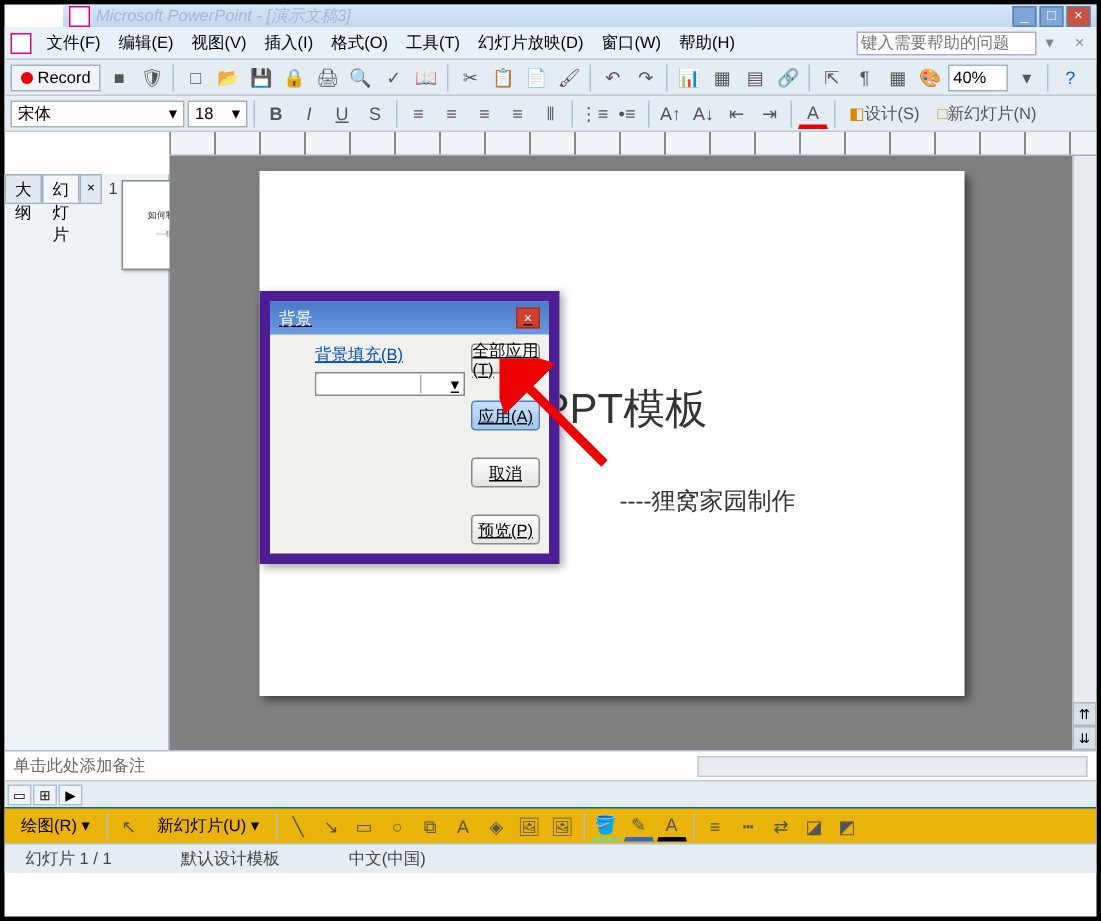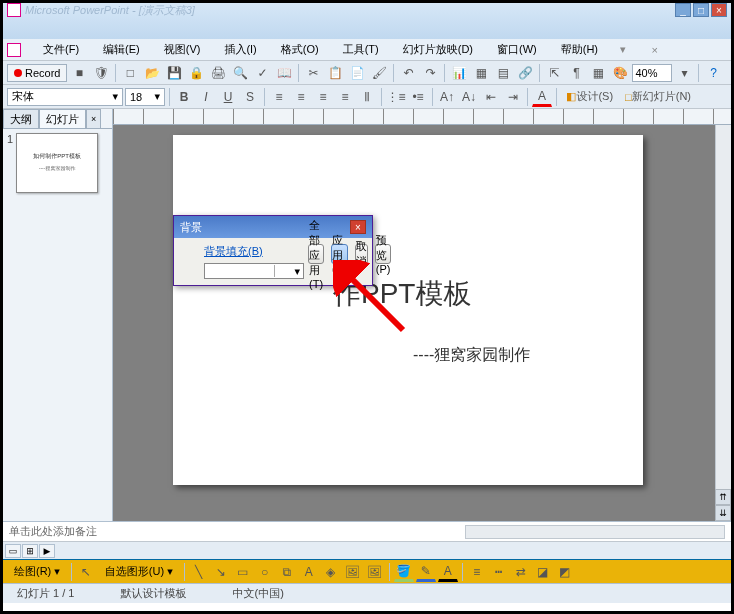--- a/index.html
+++ b/index.html
@@ -1,69 +1,69 @@
 <!DOCTYPE html>
 <html><head>
 <meta charset="utf-8">
 <style>
 * { margin:0; padding:0; box-sizing:border-box; font-family:"SimSun","宋体",sans-serif; font-size:11px; }
 body { background:#fff; width:734px; height:614px; border:3px solid #000; position:relative; overflow:hidden; }
-.titlebar { height:36px; background:linear-gradient(#d6e7f7,#c0d8ef); display:flex; align-items:flex-start; padding:0 4px; color:#999; }
+.titlebar { height:15px; background:linear-gradient(#d6e7f7,#c0d8ef); display:flex; align-items:center; padding:0 4px; color:#999;margin-left:39px; }
 .titlebar .icon { width:14px; height:14px; border:1px solid #d08; background:#fff; margin-right:4px; }
 .titlebar .title { flex:1; font-style:italic; color:#a0b8d0; }
 .titlebar .winbtns { display:flex; gap:2px; }
 .winbtn { width:16px; height:14px; background:#7aa7d8; border:1px solid #5580b0; color:#fff; font-size:10px; display:flex; align-items:center; justify-content:center; }
-.menubar { height:22px; background:#e8f0f8; display:flex; align-items:center; padding:0 4px; gap:16px; border-bottom:1px solid #c0c8d0; }
+.menubar { height:22px; background:#e8f0f8; display:flex; align-items:center; padding:0 4px; gap:4px; border-bottom:1px solid #c0c8d0; }
 .appicon { width:14px; height:14px; border:1px solid #d08; background:#fff; margin-right:2px; }
 .menu-item { padding:2px 4px; color:#000; cursor:default; }
 .help-input { margin-left:auto; width:120px; height:16px; background:#fff; border:1px solid #aac; font-size:11px; padding:0 2px; color:#99c; }
 .menubar .close-x { margin-left:4px; color:#888; padding:0 4px; }
 .toolbar { height:24px; background:#e4ecf4; display:flex; align-items:center; padding:0 4px; gap:2px; border-bottom:1px solid #c0c8d0; }
 .tbtn { width:20px; height:20px; border:1px solid transparent; display:flex; align-items:center; justify-content:center; font-size:12px; color:#555; }
 .sep { width:1px; height:18px; background:#b0c0d0; margin:0 2px; }
 .record-btn { height:18px; padding:0 6px; border:1px solid #a0b0c0; background:#f0f4f8; display:flex; align-items:center; gap:3px; }
 .rec-dot { width:8px; height:8px; background:#e00; border-radius:50%; }
 .zoom-box { width:40px; height:18px; border:1px solid #a0b0c0; background:#fff; font-size:11px; padding:0 2px; }
 .fmtbar { height:24px; background:#e4ecf4; display:flex; align-items:center; padding:0 4px; gap:2px; border-bottom:1px solid #c0c8d0; }
 .font-sel { height:18px; border:1px solid #a0b0c0; background:#fff; padding:0 4px; display:flex; align-items:center; }
 .bold { font-weight:bold; } .ital { font-style:italic; } .ul { text-decoration:underline; }
 .workspace { display:flex; height:412px; }
-.leftpane { width:110px; background:#eef3f8; border-right:1px solid #b0c0d0; display:flex; flex-direction:column; }
+.leftpane { width:110px; background:#eef3f8; border-right:1px solid #b0c0d0; display:flex; flex-direction:row;margin-top:28px; }
 .tabs { height:20px; display:flex; border-bottom:1px solid #a0b0c0; }
 .tab { padding:2px 6px; border:1px solid #a0b0c0; border-bottom:none; background:#e0e8f0; font-size:11px; }
 .tab.active { background:#f4f8fc; }
 .tab .tx { font-size:9px; }
 .thumbarea { flex:1; padding:4px; }
 .thumbrow { display:flex; align-items:flex-start; gap:3px; }
 .slidenum { font-size:11px; color:#444; }
 .thumb { width:82px; height:60px; background:#fff; border:1px solid #888; box-shadow:1px 1px 2px rgba(0,0,0,.3); padding:8px 4px; }
 .thumb-title { font-size:6px; color:#333; text-align:center; margin-top:10px; }
 .thumb-sub { font-size:5px; color:#666; text-align:center; margin-top:4px; }
 .editarea { flex:1; background:#808080; position:relative; display:flex; flex-direction:column; }
 .ruler-h { height:16px; background:#f0f4f8; border-bottom:1px solid #a0b0c0; position:relative; }
 .ruler-h::before { content:""; position:absolute; inset:0; background:repeating-linear-gradient(90deg,#888 0,#888 1px,transparent 1px,transparent 30px); }
 .slide-stage { flex:1; position:relative; overflow:hidden; }
 .slide { position:absolute; left:60px; top:10px; width:470px; height:350px; background:#fff; box-shadow:3px 3px 6px rgba(0,0,0,.5); }
 .slide-title { position:absolute; left:160px; top:140px; font-size:28px; font-family:"SimHei",sans-serif; color:#333; }
 .slide-sub { position:absolute; left:240px; top:210px; font-size:16px; color:#333; }
 .arrow-svg { position:absolute; left:220px; top:135px; pointer-events:none; }
-.dialog { position:absolute; left:60px; top:90px; width:200px; background:#f0f0ec; border:1px solid #4c1d95; box-shadow:2px 2px 6px rgba(0,0,0,.4); }
+.dialog { position:absolute; left:60px; top:90px; width:200px; background:#f0f0ec; border:7px solid #4c1d95; box-shadow:2px 2px 6px rgba(0,0,0,.4);text-decoration:underline; }
 .dlg-title { height:22px; background:linear-gradient(#4a7ac8,#6a9ae0); color:#fff; display:flex; align-items:center; padding:0 6px; font-size:12px; }
 .dlg-title .dlg-x { margin-left:auto; width:16px; height:14px; background:#d04030; color:#fff; display:flex; align-items:center; justify-content:center; font-size:10px; border:1px solid #a03020; }
 .dlg-body { padding:6px; display:flex; gap:4px;margin-left:24px; }
 .dlg-left { flex:1; }
 .dlg-link { color:#0050c0; text-decoration:underline; font-size:11px; margin-bottom:4px; display:block; }
 .preview-box { width:100px; height:78px; background:#fff; border:1px solid #888; padding:4px; font-size:9px; position:relative; }
 .pv-line1 { margin-bottom:3px; }
 .pv-shape { position:absolute; left:4px; bottom:4px; width:22px; height:14px; background:#cde; border:1px solid #8ac; clip-path:polygon(0 0,80% 0,100% 50%,80% 100%,0 100%); }
 .pv-chart { position:absolute; left:30px; bottom:4px; display:flex; align-items:flex-end; gap:1px; height:24px; }
 .pv-bar { width:6px; }
 .fill-sel { width:100px; height:16px; border:1px solid #888; background:#fff; margin-top:4px; display:flex; align-items:center; }
 .fill-sel .sw { width:70px; height:12px; background:#fff; border-right:1px solid #aaa; }
-.dlg-right { display:flex; flex-direction:row; gap:7px; width:70px; }
+.dlg-right { display:flex; flex-direction:column; gap:18px; width:70px; }
 .dlg-btn { height:20px; border:1px solid #888; background:linear-gradient(#fdfdfd,#e4e4e0); font-size:11px; display:flex; align-items:center; justify-content:center; border-radius:3px; }
 .dlg-btn.hl { background:linear-gradient(#c8e0ff,#a0c8f0); border-color:#5080c0; }
 .dlg-check { padding:4px 6px; display:flex; align-items:center; gap:4px; font-size:11px; }
 .dlg-check input { width:12px; height:12px; }
 .scroll-v { position:absolute; right:0; top:16px; bottom:0; width:16px; background:#e8ecf0; border-left:1px solid #c0c8d0; }
 .scroll-btns { position:absolute; right:0; bottom:0; width:16px; display:flex; flex-direction:column; }
 .sbtn { width:16px; height:16px; background:#d8e0e8; border:1px solid #b0b8c0; display:flex; align-items:center; justify-content:center; font-size:9px; }
 .notesbar { height:20px; background:#fff; border-top:1px solid #b0c0d0; padding:2px 6px; font-size:11px; color:#666; display:flex; align-items:center; }
 .notesbar .sc-h { margin-left:auto; width:260px; height:14px; background:#e8ecf0; border:1px solid #c0c8d0; }
 .viewbar { height:18px; background:#e4ecf4; border-top:1px solid #c0c8d0; display:flex; align-items:center; padding:0 2px; gap:1px; }
@@ -90,20 +90,21 @@
   <div class="appicon"></div>
   <div class="menu-item">文件(F)</div>
   <div class="menu-item">编辑(E)</div>
   <div class="menu-item">视图(V)</div>
   <div class="menu-item">插入(I)</div>
   <div class="menu-item">格式(O)</div>
   <div class="menu-item">工具(T)</div>
   <div class="menu-item">幻灯片放映(D)</div>
   <div class="menu-item">窗口(W)</div>
   <div class="menu-item">帮助(H)</div>
+  <input class="help-input" placeholder="键入需要帮助的问题" style="">
   <div style="color:#888;padding:0 2px">▾</div>
   <div class="close-x">×</div>
 </div>
 
 <div class="toolbar">
   <div class="record-btn">
     <span class="rec-dot"></span>
     <span>Record</span>
   </div>
   <div class="tbtn">■</div>
@@ -257,21 +258,21 @@
   <div class="vbtn">▶</div>
 </div>
 
 <div class="drawbar">
   <div class="draw-sel">
     <span>绘图(R)</span> ▾
   </div>
   <div class="sep"></div>
   <div class="tbtn">↖</div>
   <div class="draw-sel">
-    <span>自选图形(U)</span> ▾
+    <span>新幻灯片(U)</span> ▾
   </div>
   <div class="sep"></div>
   <div class="tbtn">╲</div>
   <div class="tbtn">↘</div>
   <div class="tbtn">▭</div>
   <div class="tbtn">○</div>
   <div class="tbtn">⧉</div>
   <div class="tbtn">A</div>
   <div class="tbtn">◈</div>
   <div class="tbtn">🖼</div>

